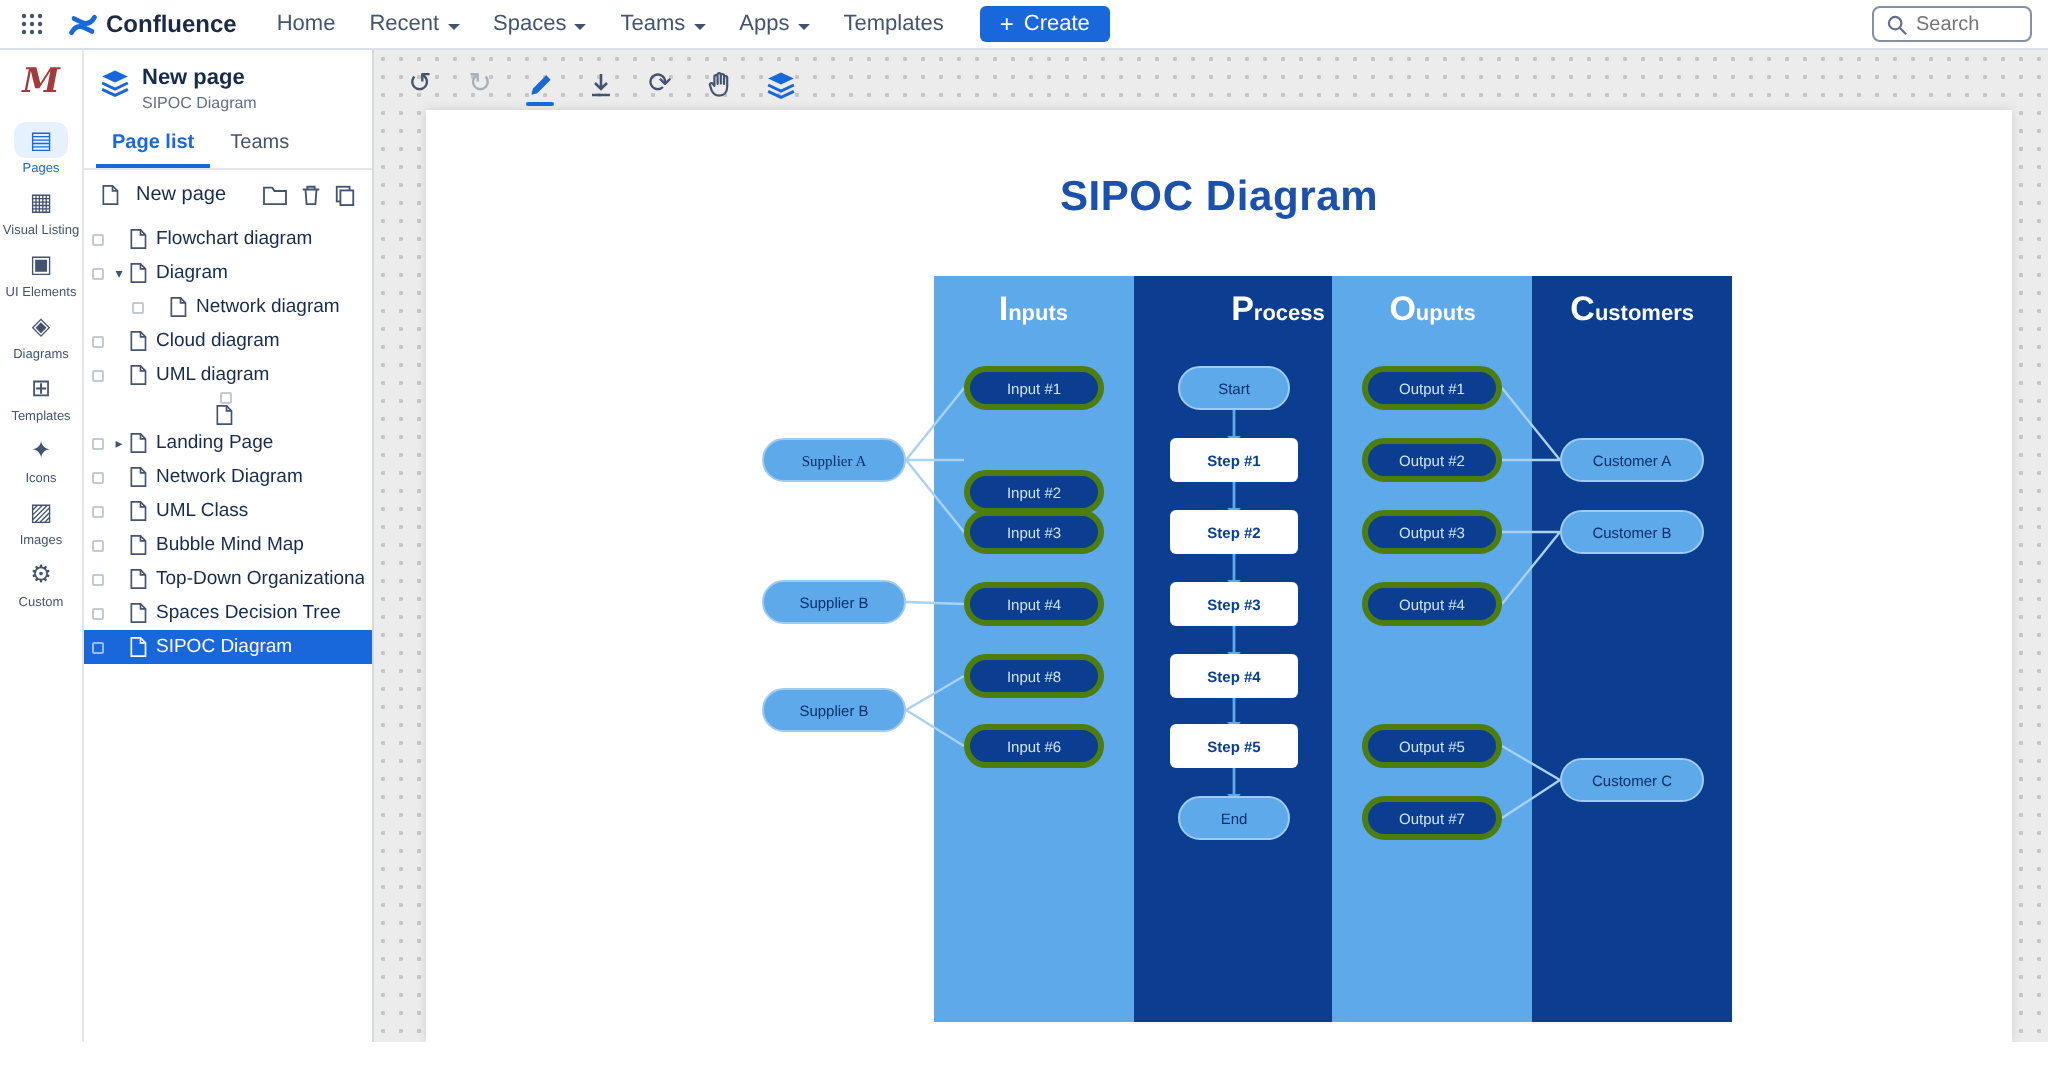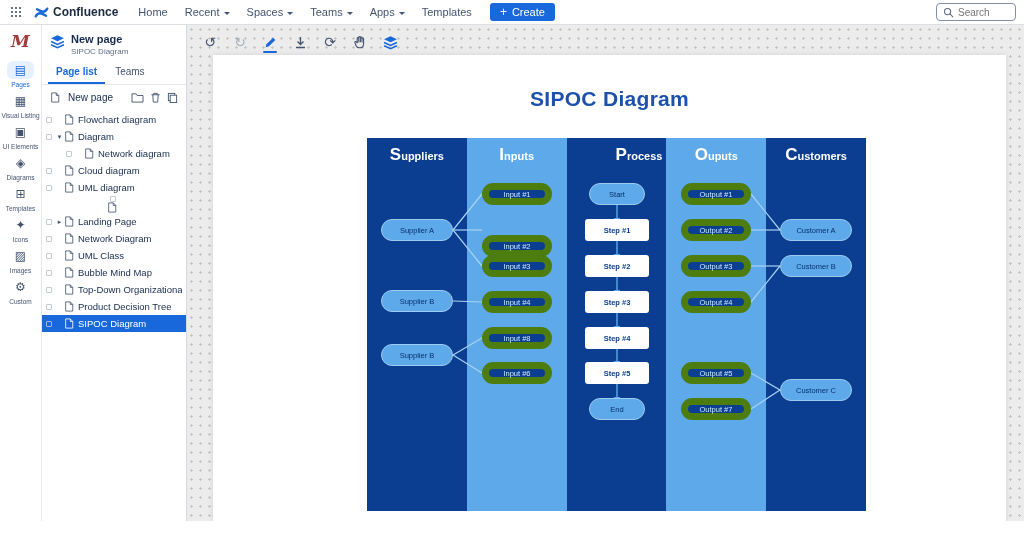--- a/index.html
+++ b/index.html
@@ -88,21 +88,21 @@
   #diagram{position:absolute;left:154px;top:83px;width:499px;height:373px}
   .dgcol{position:absolute;top:0;bottom:0;width:20%;z-index:0}
   .dgcol.dark{background:var(--dg-dark)}
   .dgcol.light{background:var(--dg-light)}
   .dgheader{margin-top:7px;text-align:center;color:#fff;font-weight:700;font-size:11px}
   .dgheader .cap{font-size:17px}
   #connectors{position:absolute;left:0;top:0;width:499px;height:373px;z-index:1;pointer-events:none}
   .pill{position:absolute;height:22px;border-radius:11px;display:flex;align-items:center;justify-content:center;
     font-size:7.5px;z-index:2;cursor:pointer;white-space:nowrap}
   .pill.light{background:var(--dg-light);color:#08306e;border:1px solid #9dcbf1}
-  .pill.dark{background:var(--dg-dark);color:#cfe5fa;border:7px solid #4d7c0f}
+  .pill.dark{background:var(--dg-dark);color:#cfe5fa;border:3px solid #4d7c0f}
   .pill.step{background:#fff;color:var(--dg-dark);border-radius:3px;font-weight:700;border:none}
 </style>
 </head>
 <body>
 
 <div id="root">
 
   <header id="topbar">
     <div class="tb-left">
       <span class="appgrid">
@@ -376,21 +376,21 @@
         </div>
         <div class="trow" style="padding-left: 4px;">
           <span class="cb"></span>
           <span class="arrow"></span>
           <span class="doc">
             <svg width="10" height="11" viewBox="0 0 12 13">
               <path d="M2 1h5.5L10.5 4v8h-8.5z" fill="none" stroke="currentColor"></path>
               <path d="M7.5 1v3h3" fill="none" stroke="currentColor"></path>
             </svg>
           </span>
-          <span class="tlabel">Product Decision Tree</span>
+          <span class="tlabel">Spaces Decision Tree</span>
         </div>
         <div class="trow selected" style="padding-left: 4px;">
           <span class="cb"></span>
           <span class="arrow"></span>
           <span class="doc">
             <svg width="10" height="11" viewBox="0 0 12 13">
               <path d="M2 1h5.5L10.5 4v8h-8.5z" fill="none" stroke="currentColor"></path>
               <path d="M7.5 1v3h3" fill="none" stroke="currentColor"></path>
             </svg>
           </span>
@@ -449,36 +449,33 @@
             <polygon points="246.6,116 253.4,116 250,120.2" fill="#5da9ea"></polygon>
             <line x1="250" y1="139" x2="250" y2="152" stroke="#5da9ea" stroke-width="1.4"></line>
             <polygon points="246.6,152 253.4,152 250,156.2" fill="#5da9ea"></polygon>
             <line x1="250" y1="175" x2="250" y2="188" stroke="#5da9ea" stroke-width="1.4"></line>
             <polygon points="246.6,188 253.4,188 250,192.2" fill="#5da9ea"></polygon>
             <line x1="250" y1="211" x2="250" y2="223" stroke="#5da9ea" stroke-width="1.4"></line>
             <polygon points="246.6,223 253.4,223 250,227.2" fill="#5da9ea"></polygon>
             <line x1="250" y1="246" x2="250" y2="259" stroke="#5da9ea" stroke-width="1.4"></line>
             <polygon points="246.6,259 253.4,259 250,263.2" fill="#5da9ea"></polygon>
           </svg>
-      <div class="dgcol dark" style="left: 0%;">
-            <div class="dgheader"><span class="cap">S</span><span>uppliers</span></div>
-          </div>
           <div class="dgcol light" style="left: 20%;">
             <div class="dgheader"><span class="cap">I</span><span>nputs</span></div>
           </div>
           <div class="dgcol dark" style="left: 40%; padding-left: 45px;">
             <div class="dgheader"><span class="cap">P</span><span>rocess</span></div>
           </div>
           <div class="dgcol dark" style="left: 80%;">
             <div class="dgheader"><span class="cap">C</span><span>ustomers</span></div>
           </div>
           <div class="dgcol light" style="left: 60%;">
             <div class="dgheader"><span class="cap">O</span><span>uputs</span></div>
           </div>
-          <div class="pill light" style="left: 14px; top: 81px; width: 72px;">Supplier A</div>
+          <div class="pill light" style="left: 14px; top: 81px; width: 72px; font-family: Liberation Serif, serif;">Supplier A</div>
           <div class="pill light" style="left: 14px; top: 152px; width: 72px;">Supplier B</div>
           <div class="pill light" style="left: 14px; top: 206px; width: 72px;">Supplier B</div>
           <div class="pill dark" style="left: 115px; top: 45px; width: 70px;">Input #1</div>
           <div class="pill dark" style="left: 115px; top: 81px; width: 70px; margin-top: 16px;">Input #2</div>
           <div class="pill dark" style="left: 115px; top: 117px; width: 70px;">Input #3</div>
           <div class="pill dark" style="left: 115px; top: 153px; width: 70px;">Input #4</div>
           <div class="pill dark" style="left: 115px; top: 189px; width: 70px;">Input #8</div>
           <div class="pill dark" style="left: 115px; top: 224px; width: 70px;">Input #6</div>
           <div class="pill light" style="left: 222px; top: 45px; width: 56px;">Start</div>
           <div class="pill step" style="left: 218px; top: 81px; width: 64px;">Step #1</div>

